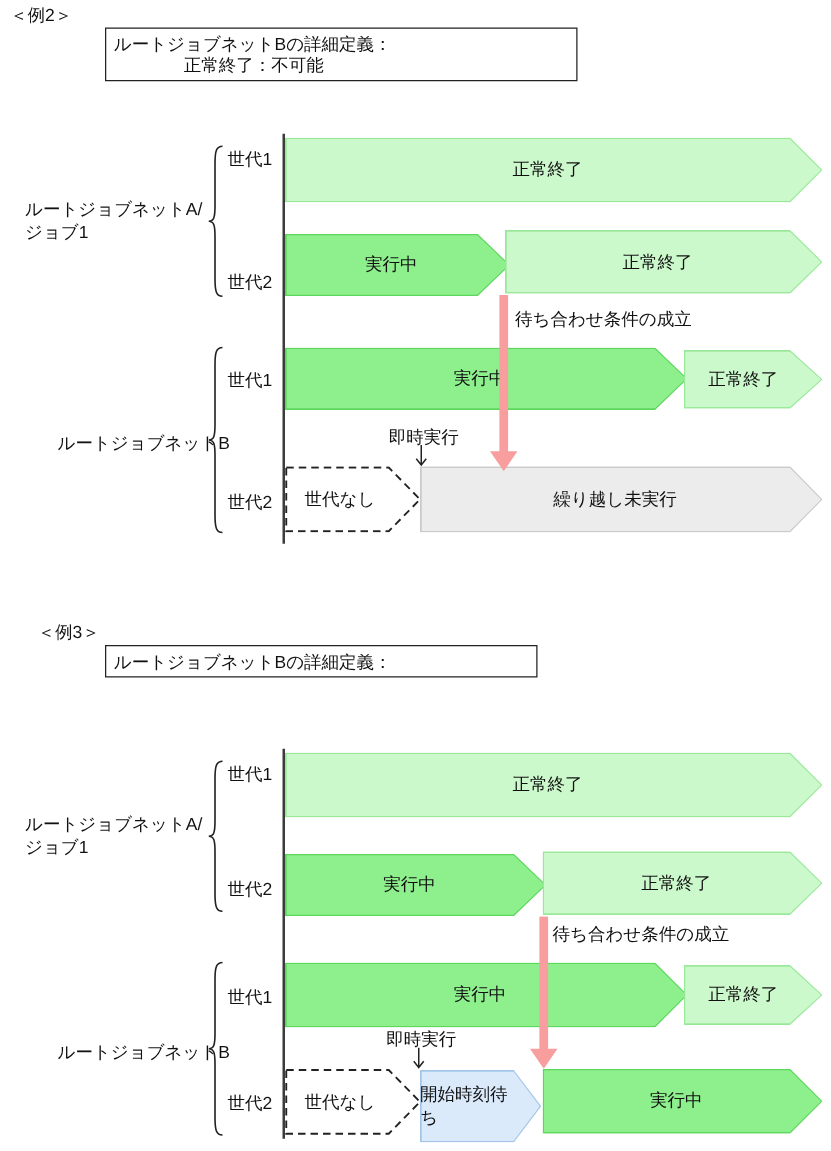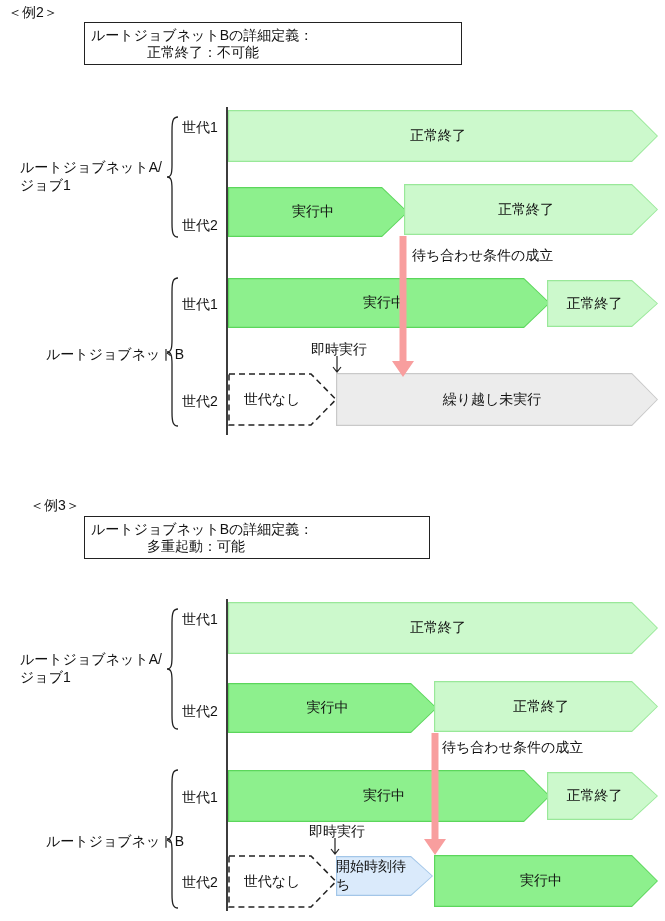--- a/index.html
+++ b/index.html
@@ -112,21 +112,20 @@
   <div class="arrow gray" style="left:336px;top:373px;width:322px;height:53px;">
     <i class="sh b"></i>
       <i class="sh f"></i>
     <span class="lbl">繰り越し未実行</span>
   </div>
 
   <div class="abs tag" style="left:8px;top:497px;margin-left:22px;">＜例3＞</div>
 
   <div class="defbox" style="left:84px;top:516px;width:330px;">
     <div>ルートジョブネットBの詳細定義：</div>
-    <div class="ind">多重起動：可能</div>
   </div>
 
   <div class="grouplbl" style="left:20px;top:650px;">
     <div>ルートジョブネットA/</div>
     <div>ジョブ1</div>
   </div>
   <div class="abs" style="left:166px;top:608px;z-index:1;">
     <svg width="14" height="122" viewBox="0 0 14 122">
         <path d="M12 1 C7 1 6 5 6 15 L6 49 C6 58 5 61 1 61 C5 61 6 64 6 73 L6 107 C6 117 7 121 12 121" fill="none" stroke="#222" stroke-width="1.3"></path>
       </svg>
@@ -182,21 +181,21 @@
         <path d="M6 0 L6 15 M2 11 L6 16 L10 11" fill="none" stroke="#222" stroke-width="1.2"></path>
       </svg>
   </div>
 
   <div class="dashedarrow" style="left:228px;top:855px;width:110px;height:53px;">
     <svg width="110" height="53" viewBox="0 0 110 53">
         <polygon points="1,1 83,1 108,26.5 83,52 1,52" fill="#ffffff" stroke="#222" stroke-width="1.5" stroke-dasharray="6 4"></polygon>
       </svg>
     <span class="lbl">世代なし</span>
   </div>
-  <div class="arrow blue" style="left:336px;top:856px;width:97px;height:40px;">
+  <div class="arrow blue" style="left:336px;top:856px;width:97px;height:58px;">
     <i class="sh b" style="clip-path:polygon(0 0,calc(100% - 22px) 0,100% 50%,calc(100% - 22px) 100%,0 100%);"></i>
     <i class="sh f" style="clip-path:polygon(0 0,calc(100% - 21px) 0,100% 50%,calc(100% - 21px) 100%,0 100%);"></i>
     <span class="lbl" style="right:14px;">開始時刻待ち</span>
   </div>
   <div class="arrow green" style="left:434px;top:855px;width:224px;height:52px;">
     <i class="sh b"></i>
       <i class="sh f"></i>
     <span class="lbl">実行中</span>
   </div>
 

